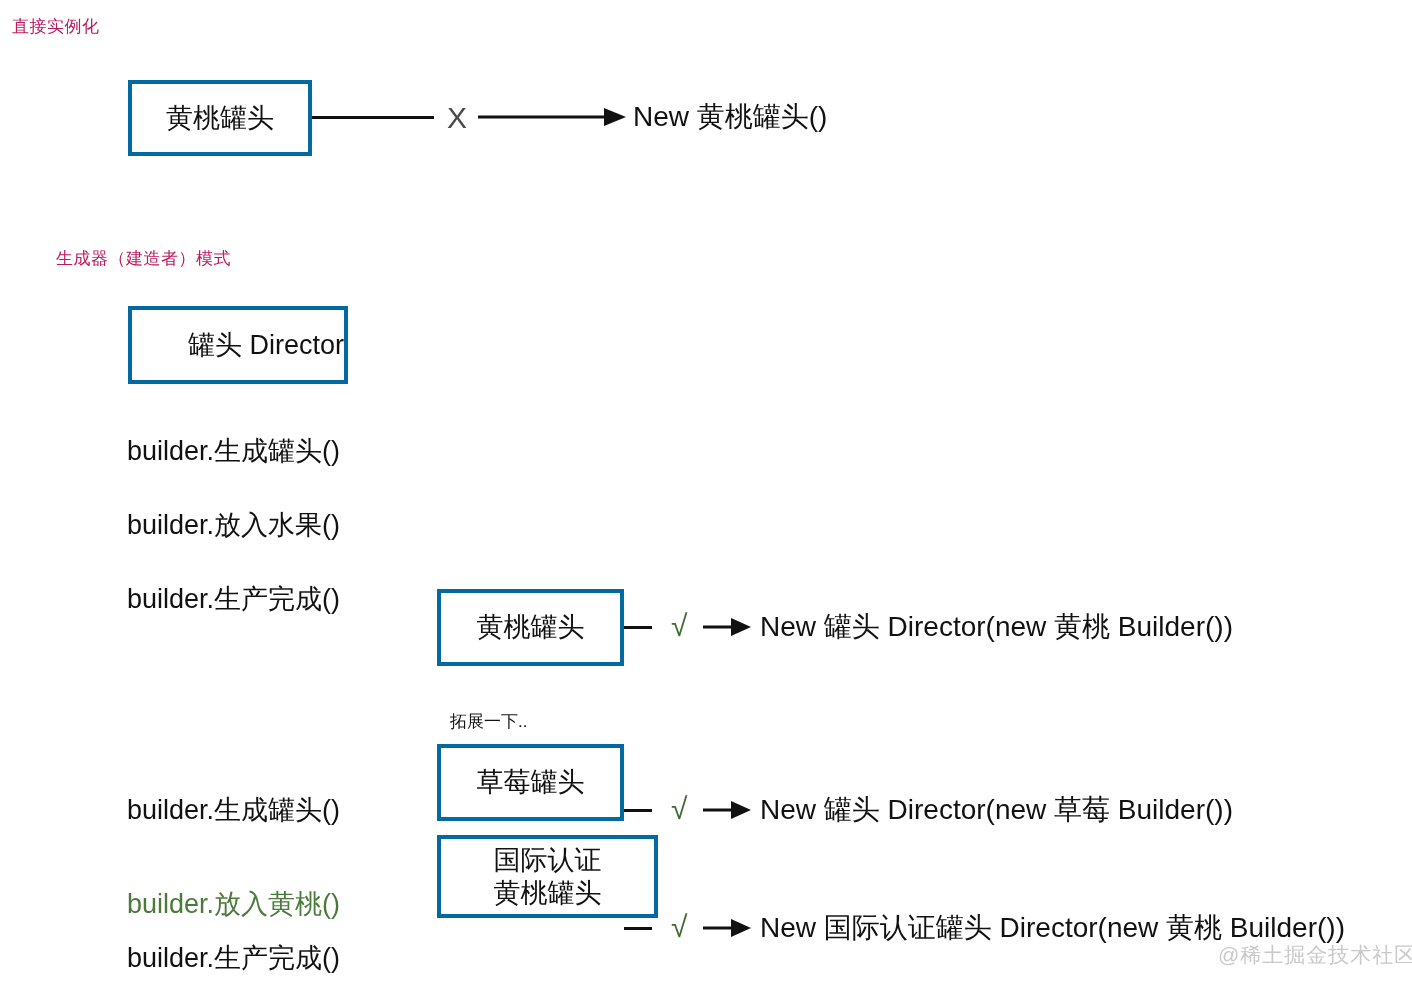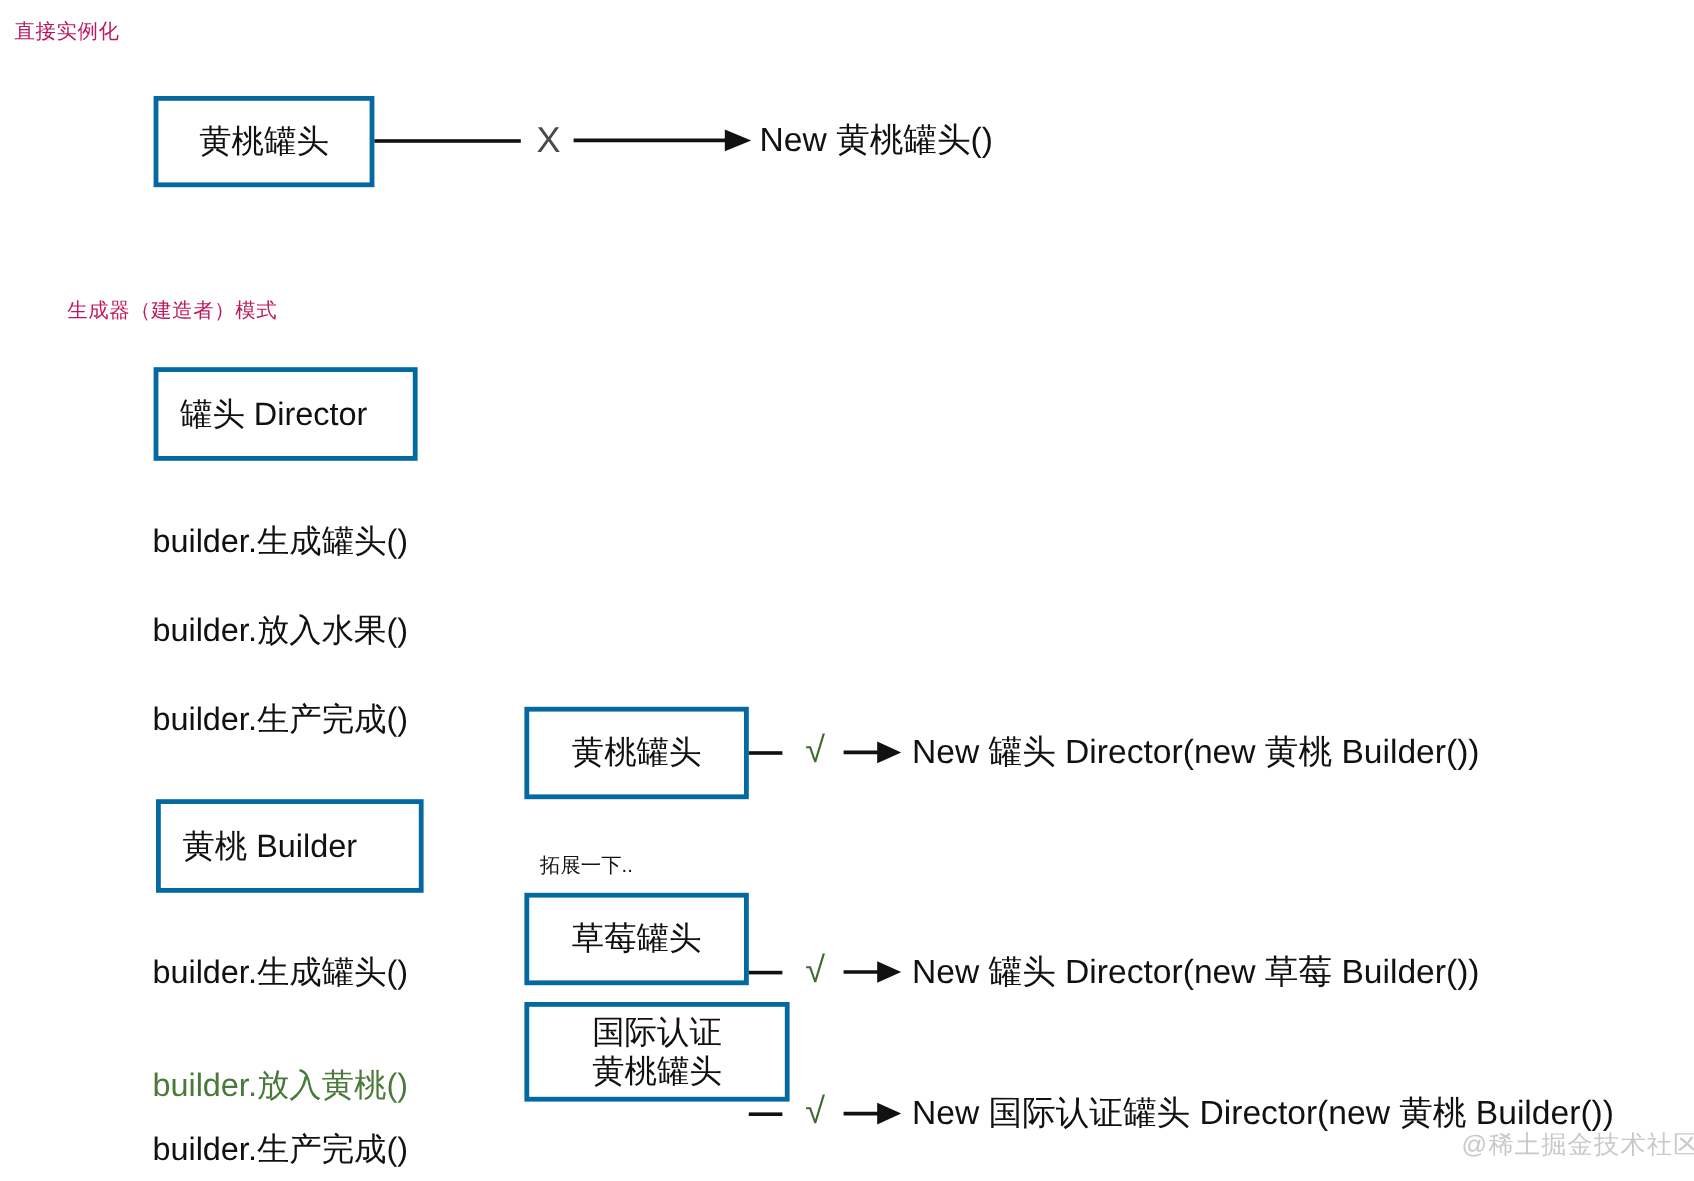--- a/index.html
+++ b/index.html
@@ -37,21 +37,21 @@
     justify-content: center;
     text-align: center;
   }
   .node-box .node-label {
     font-size: 27px;
     line-height: 1.22;
     color: #111111;
     white-space: pre-line;
   }
   .node-box.left-align {
-    justify-content: flex-start;
+    justify-content: flex-end;
     padding-left: 18px;
   }
 
   .method-line {
     font-size: 27px;
     line-height: 1;
     color: #111111;
     white-space: nowrap;
   }
   .method-line.green { color: #4a7a3a; margin-top: 20px; }
@@ -126,23 +126,20 @@
   <div class="abs section-title" style="left:12px; top:250px;margin-left:44px;">生成器（建造者）模式</div>
 
   <div class="abs node-box left-align" style="left:128px; top:306px; width:220px; height:78px;">
     <span class="node-label">罐头 Director</span>
   </div>
 
   <div class="abs method-line" style="left:127px; top:438px;">builder.生成罐头()</div>
   <div class="abs method-line" style="left:127px; top:512px;">builder.放入水果()</div>
   <div class="abs method-line" style="left:127px; top:586px;">builder.生产完成()</div>
 
-  <div class="abs node-box left-align" style="left:130px; top:666px; width:223px; height:78px;">
-    <span class="node-label">黄桃 Builder</span>
-  </div>
 
   <div class="abs method-line" style="left:127px; top:797px;">builder.生成罐头()</div>
   <div class="abs method-line green" style="left:127px; top:871px;">builder.放入黄桃()</div>
   <div class="abs method-line" style="left:127px; top:945px;">builder.生产完成()</div>
 
   <div class="abs node-box" style="left:437px; top:589px; width:187px; height:77px;">
     <span class="node-label">黄桃罐头</span>
   </div>
   <div class="abs stub-line" style="left:624px; top:626px; width:28px;"></div>
   <div class="abs mark-check" style="left:671px; top:611px;">√</div>

